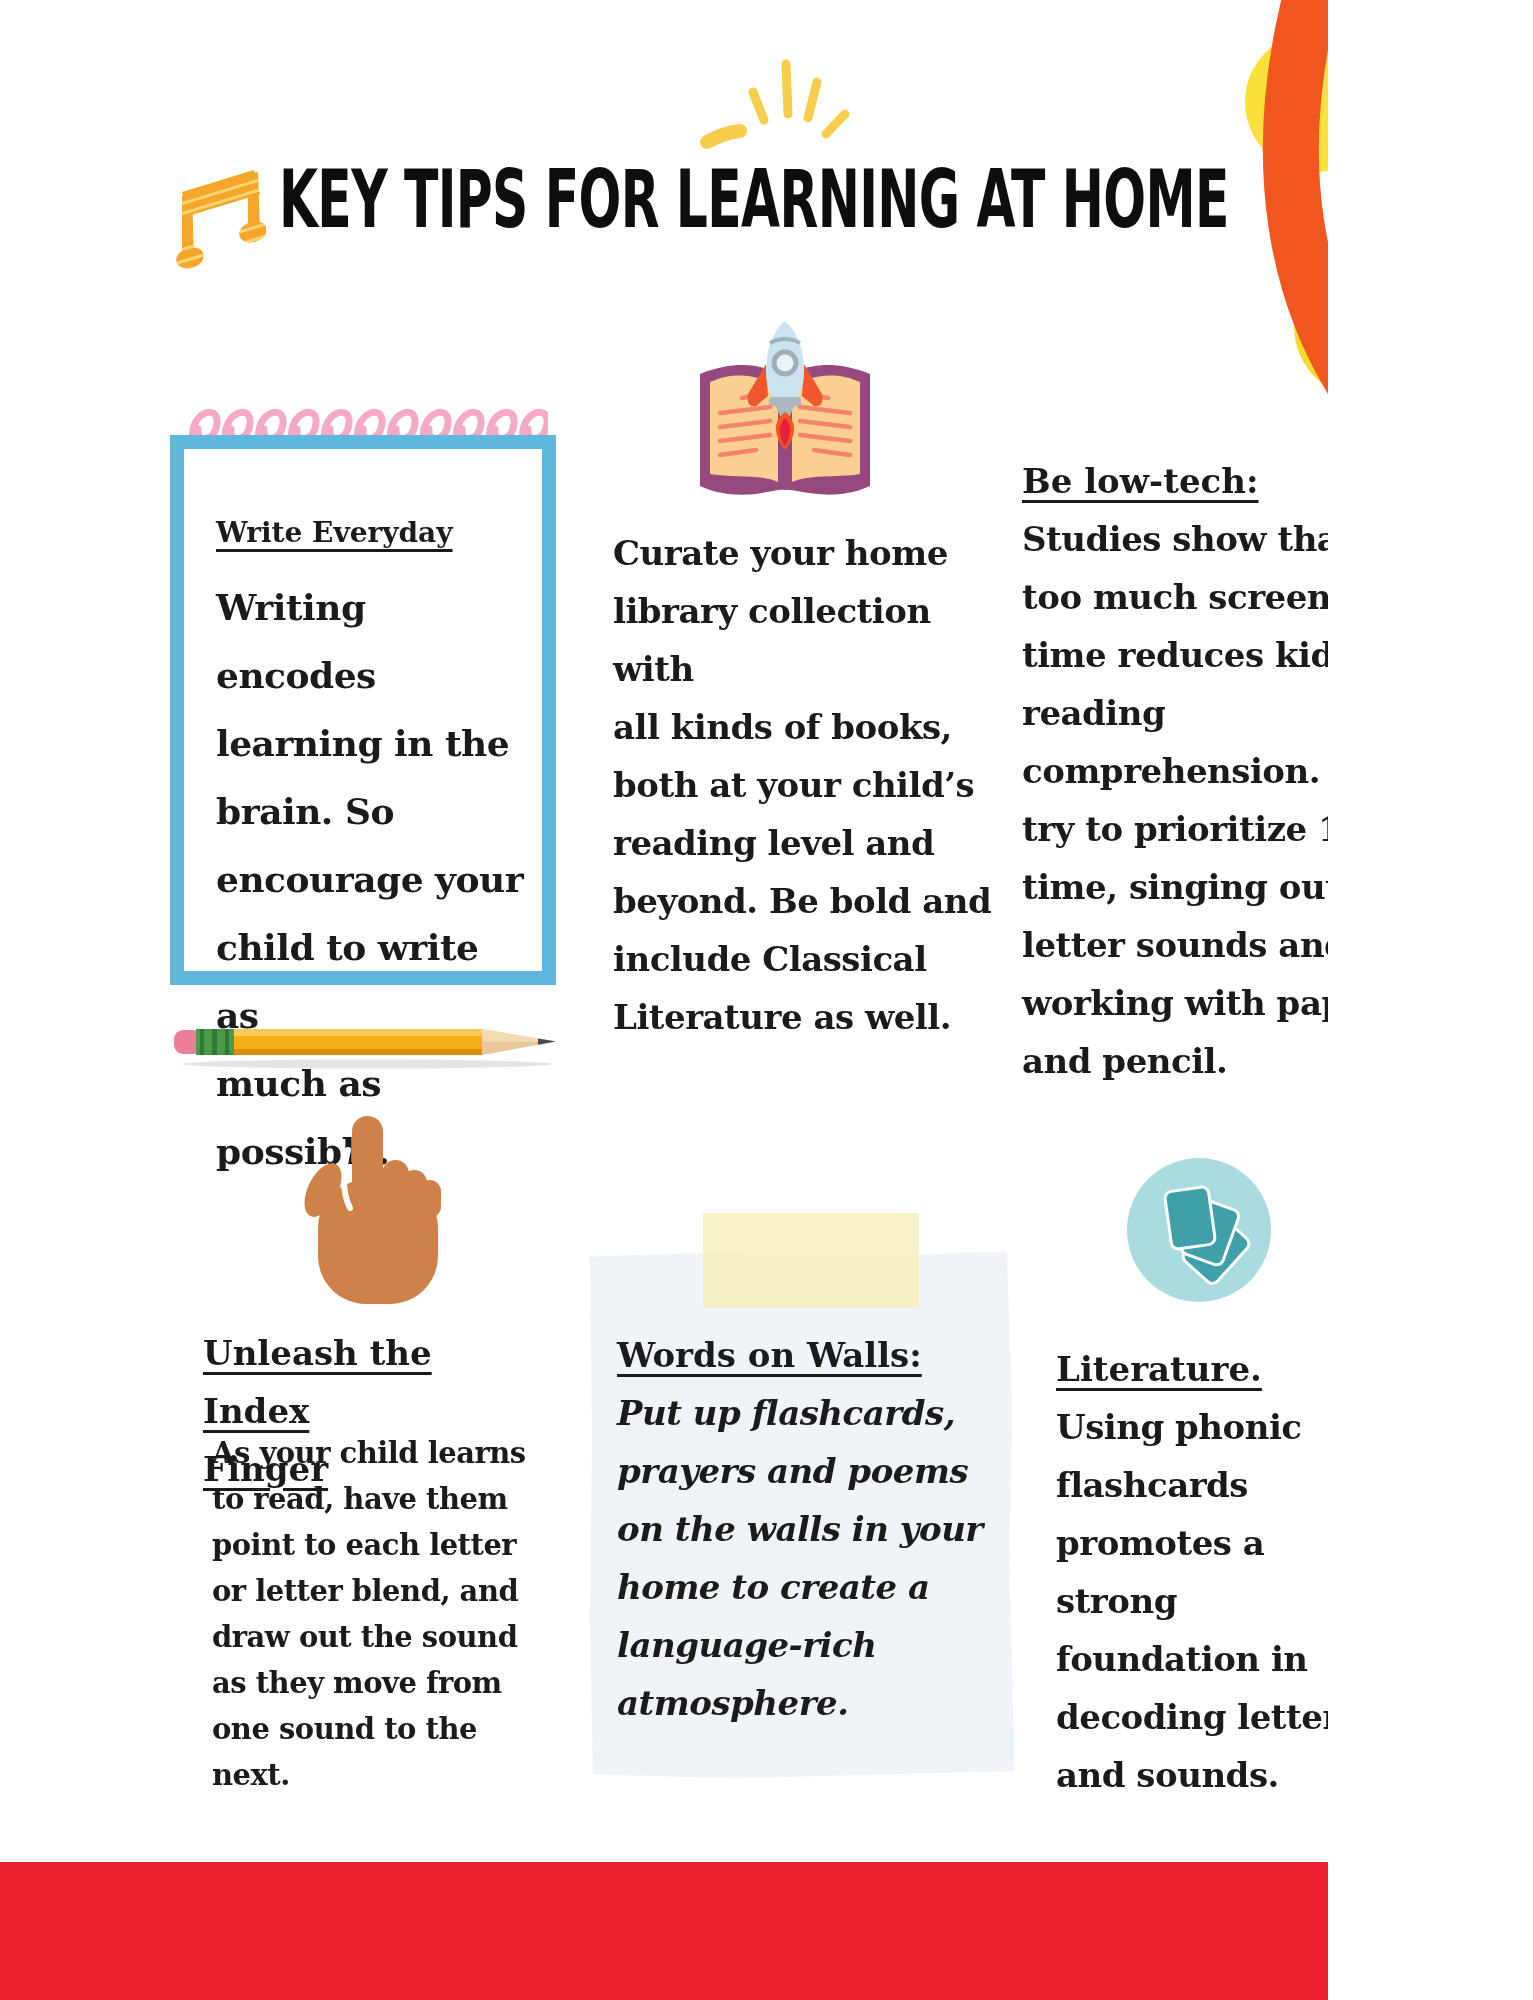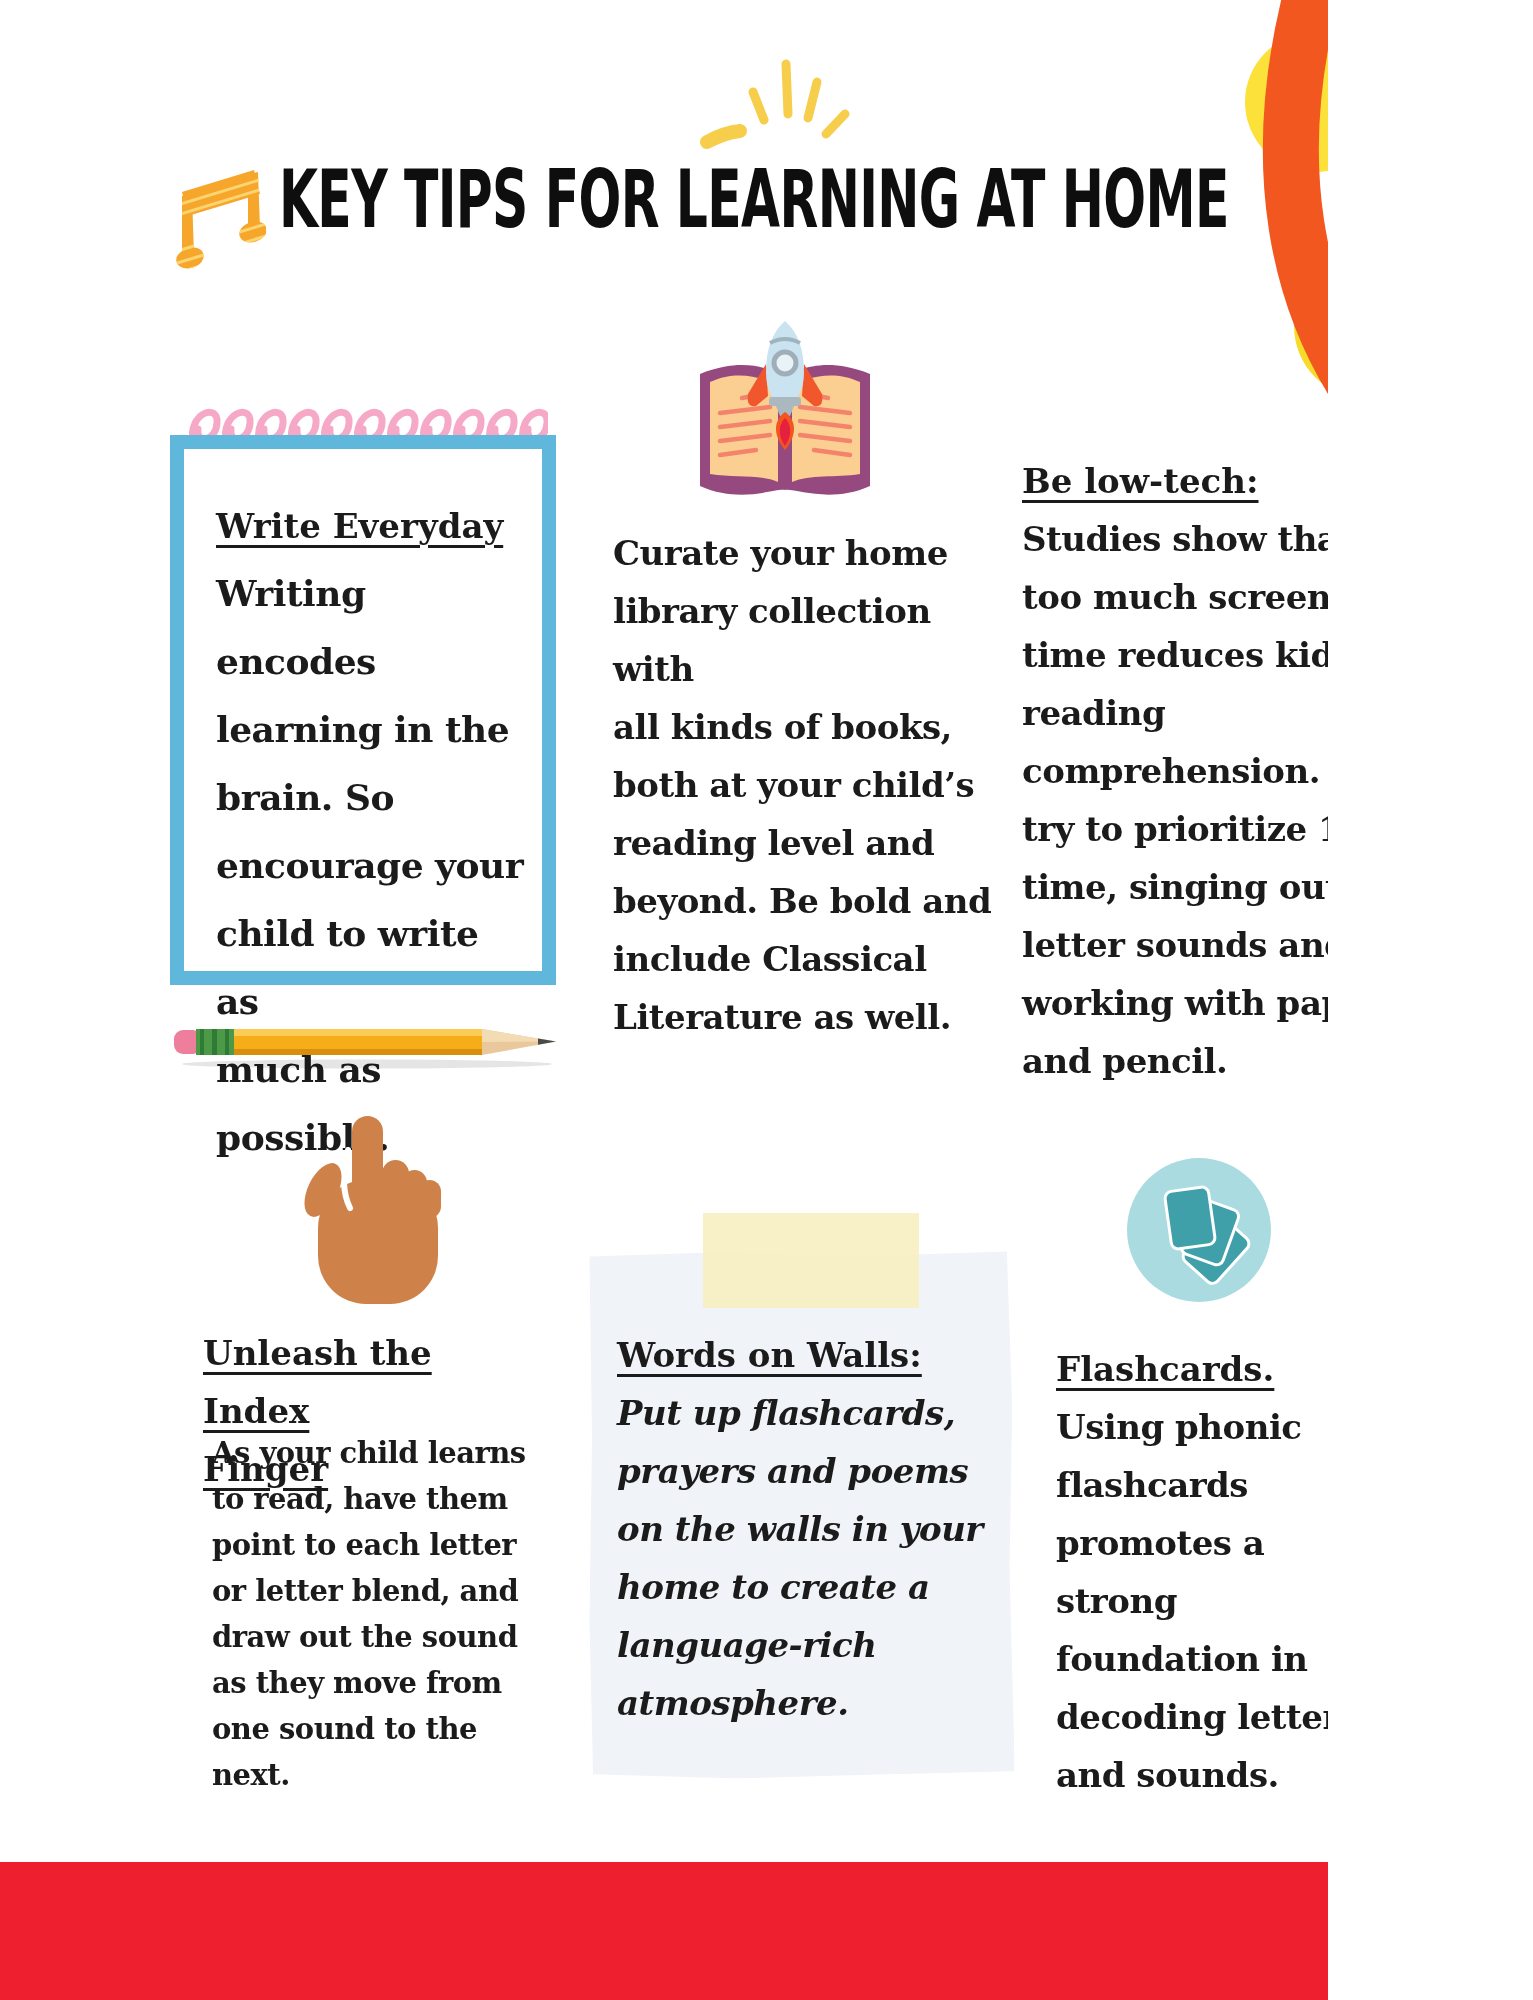--- a/index.html
+++ b/index.html
@@ -20,21 +20,21 @@
   .c-bl-h{left:203px;top:1324px;width:330px;font-size:34px;line-height:58px;}
   .c-bl-b{left:212px;top:1430px;width:330px;font-size:29px;line-height:46px;}
   .c-bm-h{left:617px;top:1326px;width:370px;font-size:34px;line-height:58px;}
   .c-bm-b{left:617px;top:1384px;width:370px;font-size:34px;line-height:58px;font-style:italic;}
   .c-br-h{left:1056px;top:1340px;width:330px;font-size:34px;line-height:58px;}
   .c-br-b{left:1056px;top:1398px;width:330px;font-size:34px;line-height:58px;}
   
   #notepad{left:170px;top:435px;width:386px;height:550px;box-sizing:border-box;
     border:14px solid #5FB7DB;background:#fff;}
   #notepad .inner{padding:44px 10px 0 32px;}
-  #notepad .hd{font-size:34px;line-height:66px;}
+  #notepad .hd{font-size:28px;line-height:80px;}
   #notepad .bd{font-size:36px;line-height:68px;}
   
   #wall-paper{left:587px;top:1252px;width:426px;height:526px;background:#F0F3F7;
     transform:rotate(-0.4deg);
     clip-path:polygon(1% 0.6%,30% 0%,65% 0.9%,99% 0.2%,100% 30%,99.1% 60%,100% 99%,
                       70% 99.4%,35% 100%,1% 99%,0.4% 70%,1.3% 35%);}
   #tape{left:703px;top:1213px;width:216px;height:95px;background:#F7EFC3;opacity:0.93;}
   #red-bar{left:0;top:1862px;width:1533px;height:138px;background:#EE2030;}
 </style>
 </head>
@@ -218,21 +218,21 @@
 
   <svg class="abs" style="left:1126px;top:1156px;" width="146" height="152" viewBox="0 0 146 152" aria-hidden="true">
     <circle cx="73" cy="74" r="72" fill="#A9DBE0"></circle>
     <g fill="#3FA0AA" stroke="#ffffff" stroke-width="3">
       <rect x="-22" y="-29" width="44" height="58" rx="7" transform="translate(90,94) rotate(42)"></rect>
       <rect x="-22" y="-29" width="44" height="58" rx="7" transform="translate(84,76) rotate(20)"></rect>
       <rect x="-22" y="-29" width="44" height="58" rx="7" transform="translate(64,62) rotate(-8)"></rect>
     </g>
   </svg>
 
-  <p class="abs hd c-br-h">Flashcards.</p>
+  <p class="abs hd c-br-h">Literature.</p>
   <p class="abs bd c-br-b">Using phonic
 flashcards
 promotes a
 strong
 foundation in
 decoding letters
 and sounds.</p>
 
   <div id="red-bar" class="abs"></div>
 

